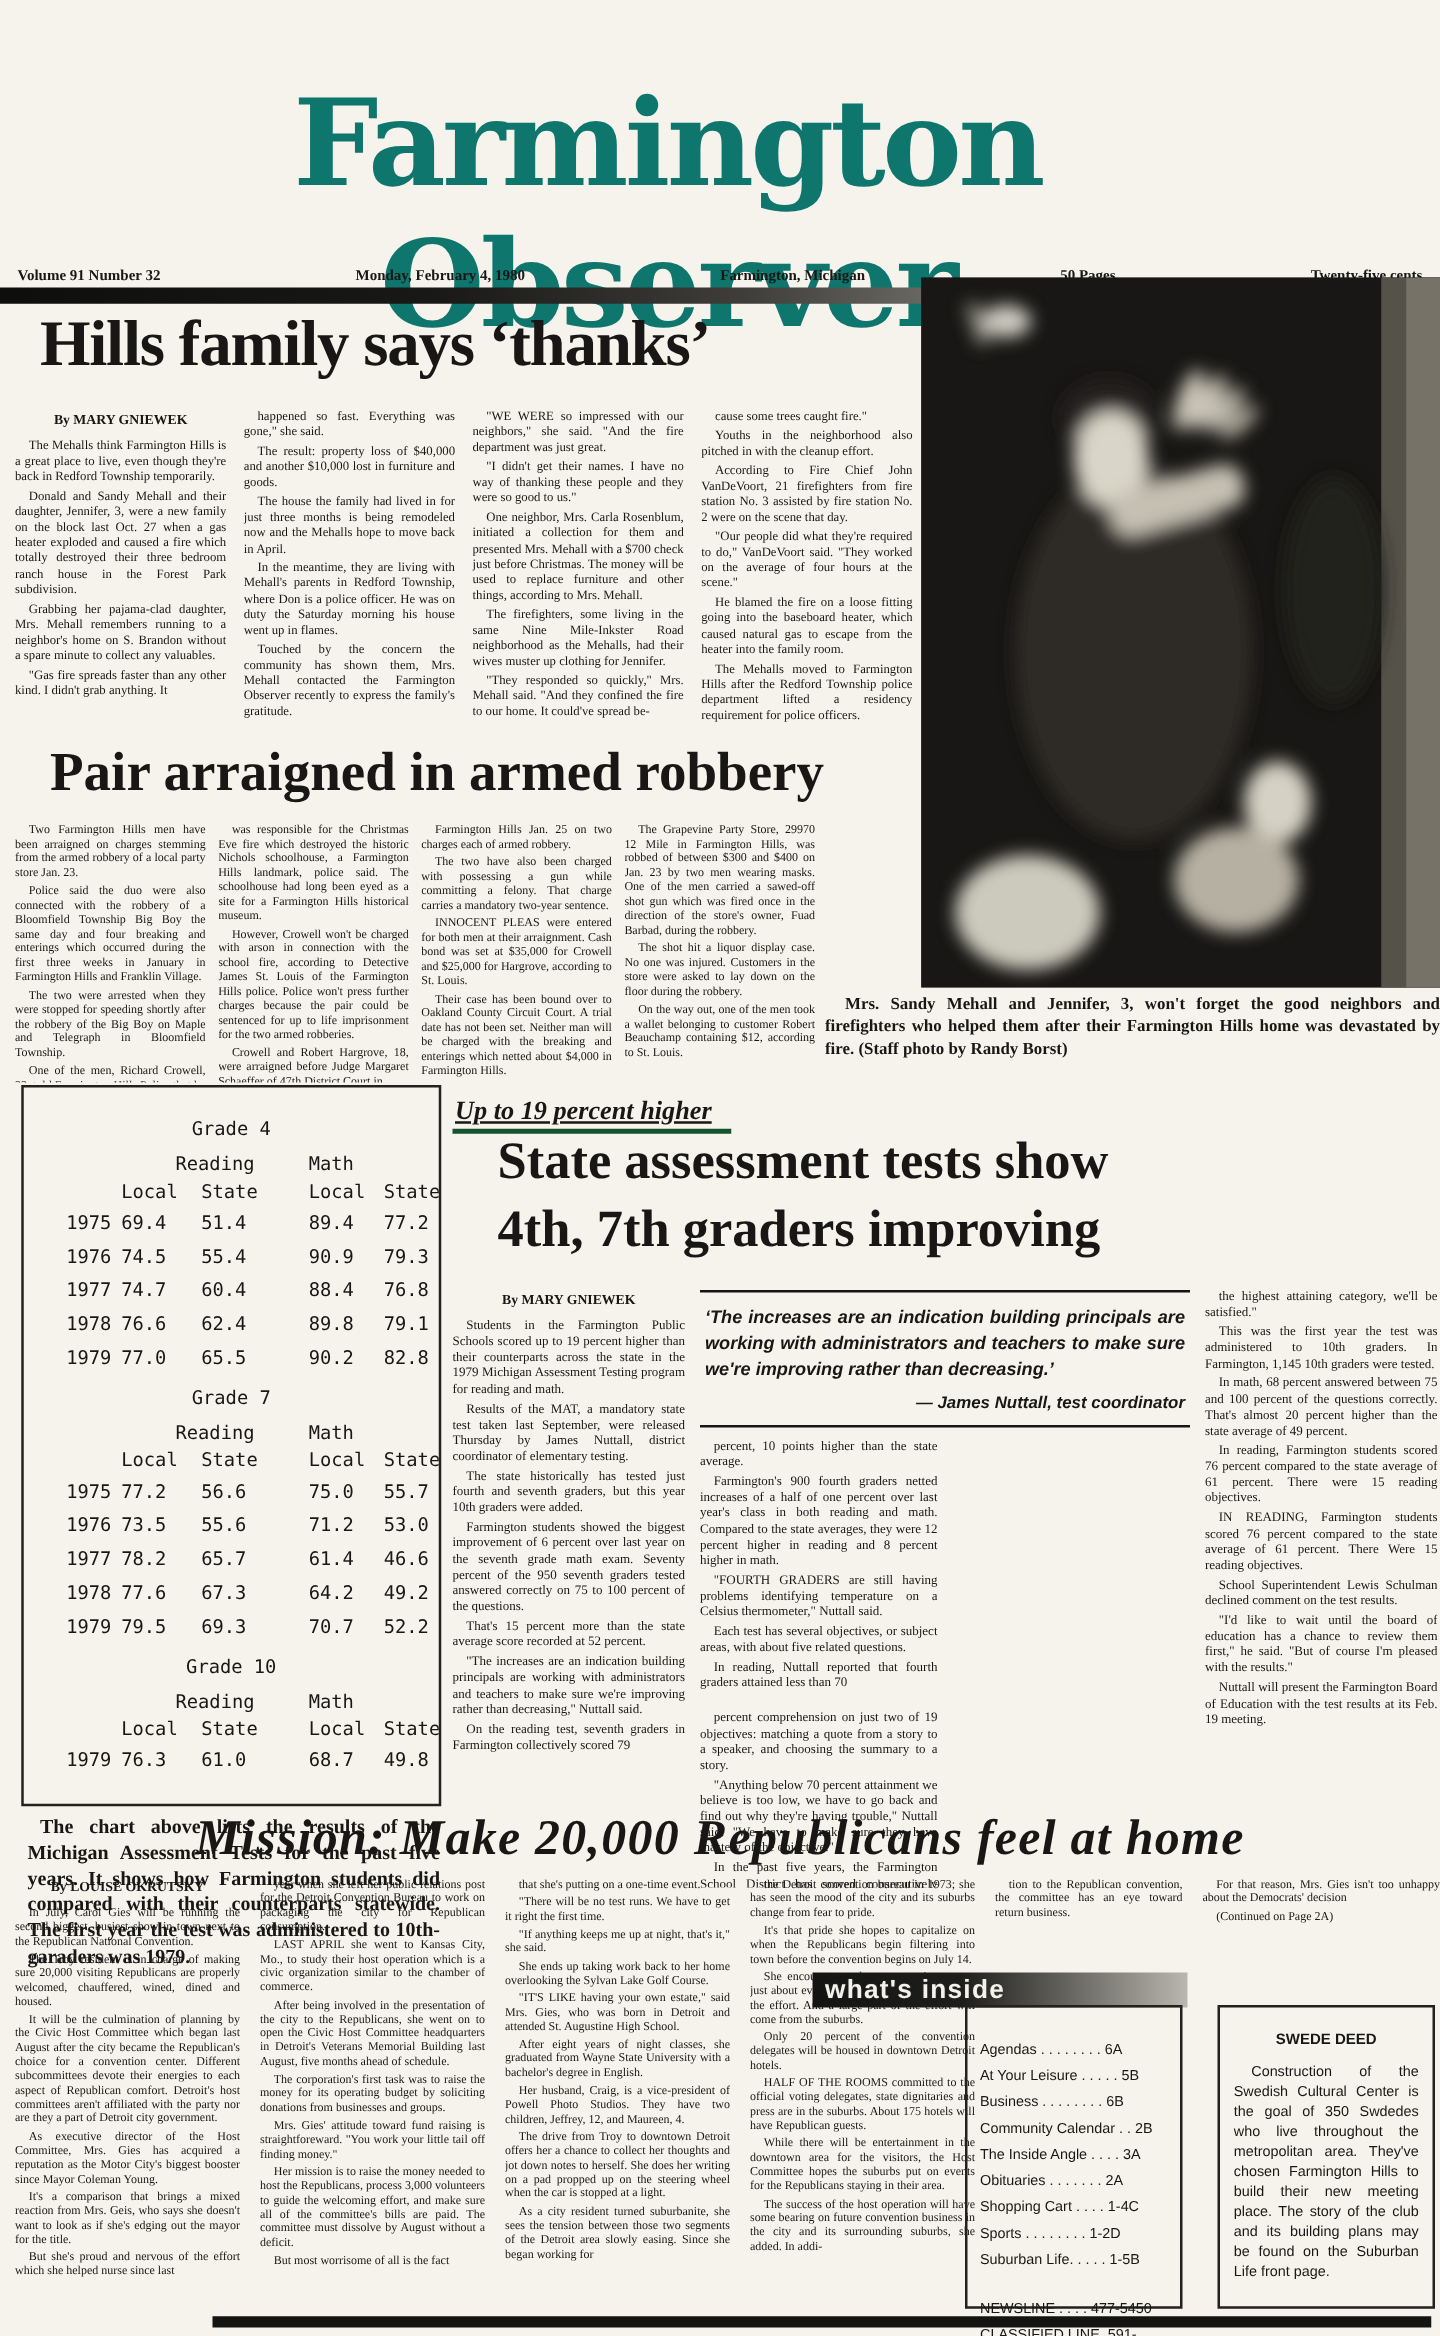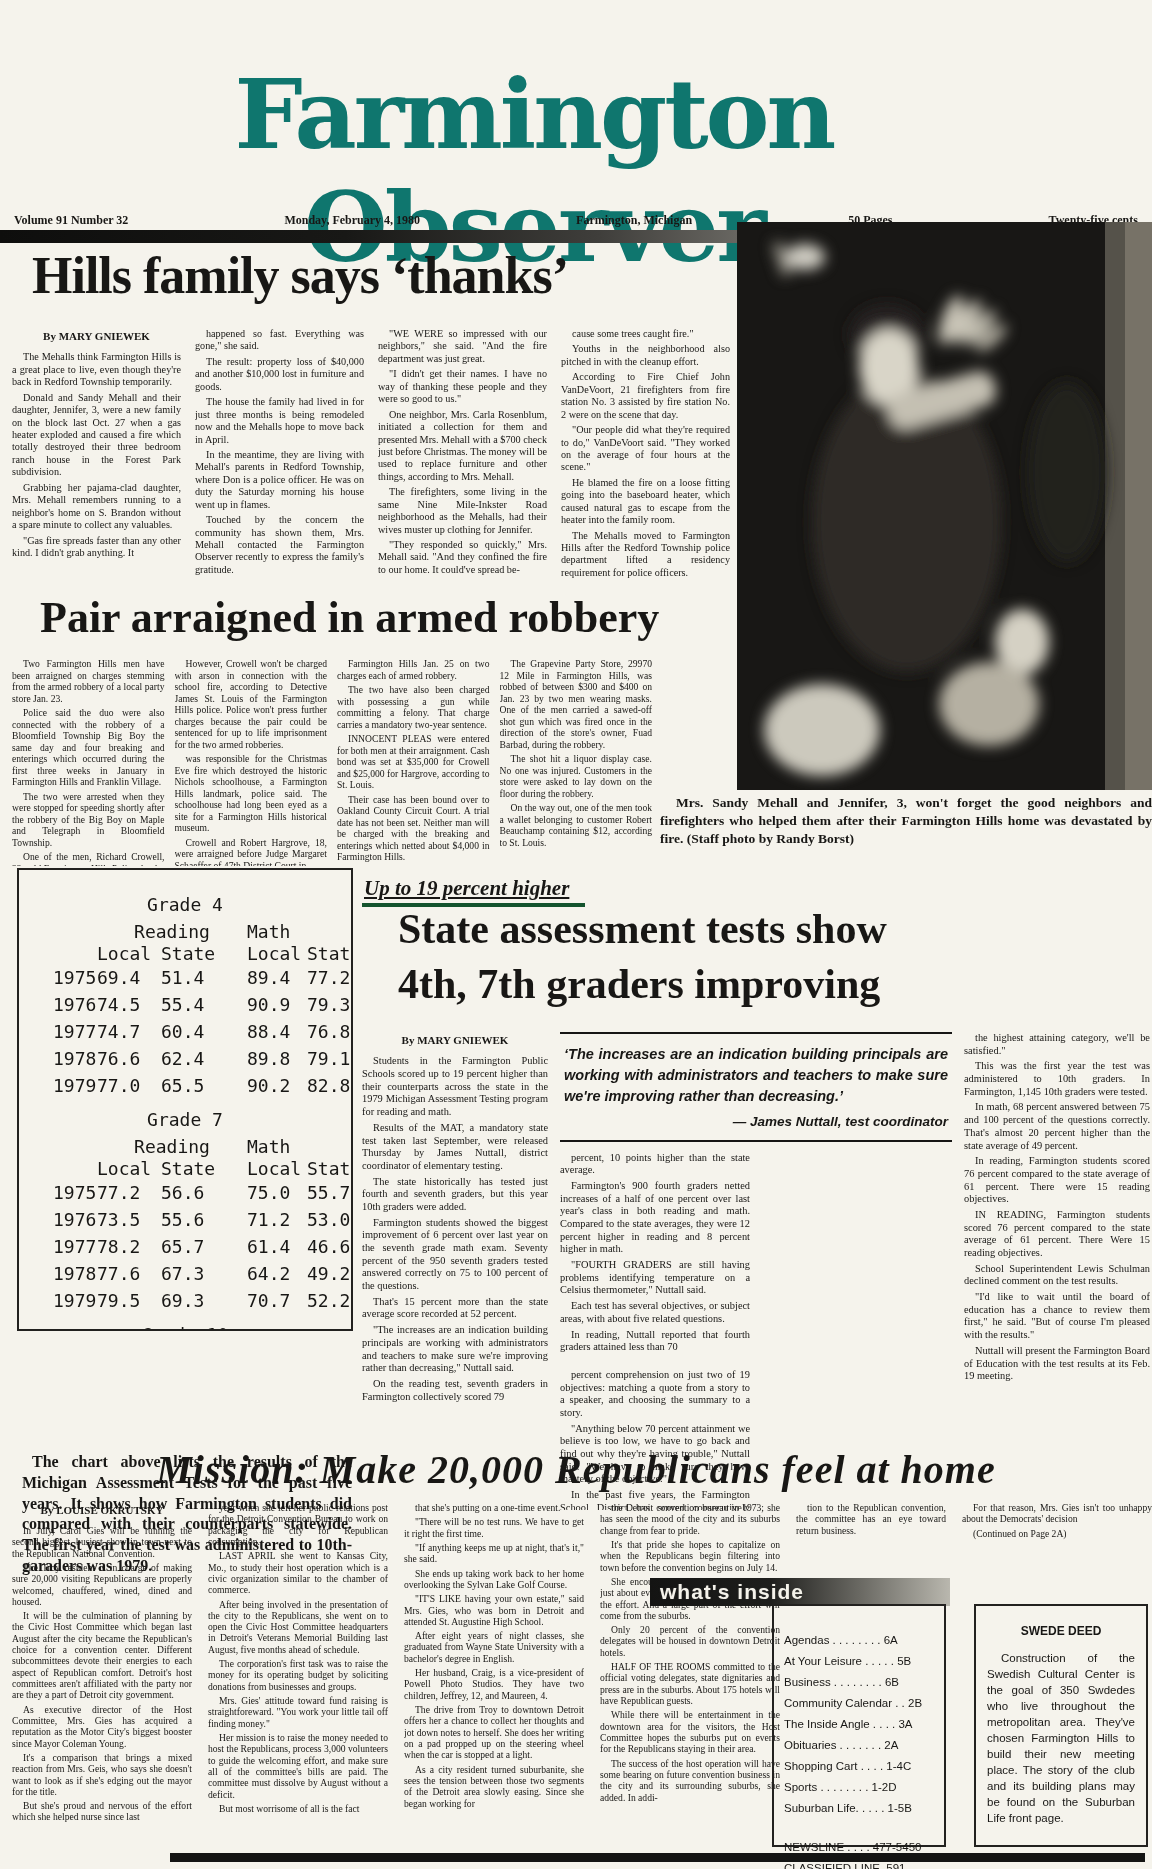--- a/index.html
+++ b/index.html
@@ -41,22 +41,22 @@
   .art-robbery { top:658px; left:12px; width:640px; height:208px; gap:10px;
     font-size:9.6px; line-height:1.2; }
 
   .photo-wrap { top:222px; left:737px; width:415px; height:568px; background:#181715; }
   .photo-wrap svg { display:block; }
   .photo-caption { top:794px; left:660px; width:492px; font-size:13.5px; font-weight:bold;
     line-height:1.35; }
   .photo-caption p { text-align:justify; text-indent:16px; }
 
   
-  .tbl { top:868px; left:17px; width:336px; height:463px; border:2px solid #22211f;
-    font-family:"DejaVu Sans Mono", monospace; font-size:18px; padding:14px 8px 0; overflow:hidden; }
+  .tbl { top:868px; left:17px; width:336px; height:577px; border:2px solid #22211f;
+    font-family:"DejaVu Sans Mono", monospace; font-size:15px; padding:14px 8px 0; overflow:hidden; }
   .t-title { text-align:center; height:26px; margin-top:10px; }
   .t-grp, .t-head, .t-row { display:grid; grid-template-columns:70px 64px 86px 60px 40px; align-items:center; }
   .t-grp { height:22px; } .t-head { height:22px; } .t-row { height:27px; }
   .t-grp .gr { grid-column:2/4; text-align:center; }
   .t-grp .gm { grid-column:4/6; text-align:left; }
   .t-row span:first-child { padding-left:26px; }
   .tbl-caption { top:1452px; left:22px; width:330px; font-size:16px; font-weight:bold; line-height:1.3; }
   .tbl-caption p { text-align:justify; text-indent:10px; }
 
   
@@ -179,22 +179,22 @@
 
 <h1 class="abs hl-robbery">Pair arraigned in armed robbery</h1>
 <div class="abs cols art-robbery">
   <div class="col paras">
       <p>Two Farmington Hills men have been arraigned on charges stemming from the armed robbery of a local party store Jan. 23.</p>
       <p>Police said the duo were also connected with the robbery of a Bloomfield Township Big Boy the same day and four breaking and enterings which occurred during the first three weeks in January in Farmington Hills and Franklin Village.</p>
       <p>The two were arrested when they were stopped for speeding shortly after the robbery of the Big Boy on Maple and Telegraph in Bloomfield Township.</p>
       <p>One of the men, Richard Crowell, 22, told Farmington Hills Police that he</p>
     </div>
   <div class="col paras">
+      <p>was responsible for the Christmas Eve fire which destroyed the historic Nichols schoolhouse, a Farmington Hills landmark, police said. The schoolhouse had long been eyed as a site for a Farmington Hills historical museum.</p>
       <p>However, Crowell won't be charged with arson in connection with the school fire, according to Detective James St. Louis of the Farmington Hills police. Police won't press further charges because the pair could be sentenced for up to life imprisonment for the two armed robberies.</p>
-      <p>was responsible for the Christmas Eve fire which destroyed the historic Nichols schoolhouse, a Farmington Hills landmark, police said. The schoolhouse had long been eyed as a site for a Farmington Hills historical museum.</p>
       <p>Crowell and Robert Hargrove, 18, were arraigned before Judge Margaret Schaeffer of 47th District Court in</p>
     </div>
   <div class="col paras">
       <p>Farmington Hills Jan. 25 on two charges each of armed robbery.</p>
       <p>The two have also been charged with possessing a gun while committing a felony. That charge carries a mandatory two-year sentence.</p>
       <p>INNOCENT PLEAS were entered for both men at their arraignment. Cash bond was set at $35,000 for Crowell and $25,000 for Hargrove, according to St. Louis.</p>
       <p>Their case has been bound over to Oakland County Circuit Court. A trial date has not been set. Neither man will be charged with the breaking and enterings which netted about $4,000 in Farmington Hills.</p>
     </div>
   <div class="col paras">
       <p>The Grapevine Party Store, 29970 12 Mile in Farmington Hills, was robbed of between $300 and $400 on Jan. 23 by two men wearing masks. One of the men carried a sawed-off shot gun which was fired once in the direction of the store's owner, Fuad Barbad, during the robbery.</p>

